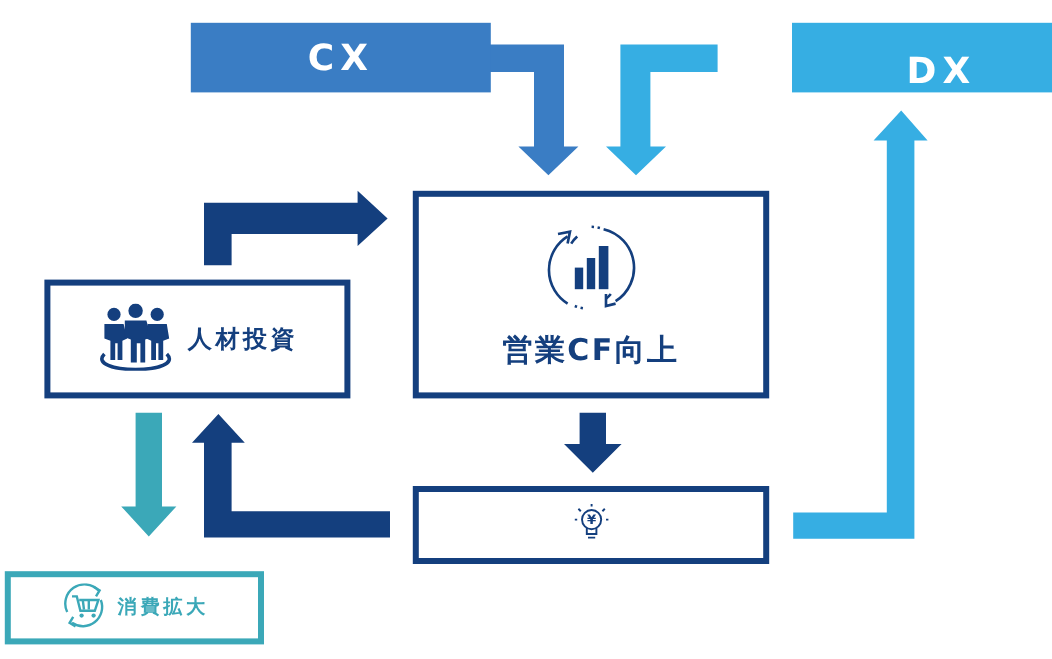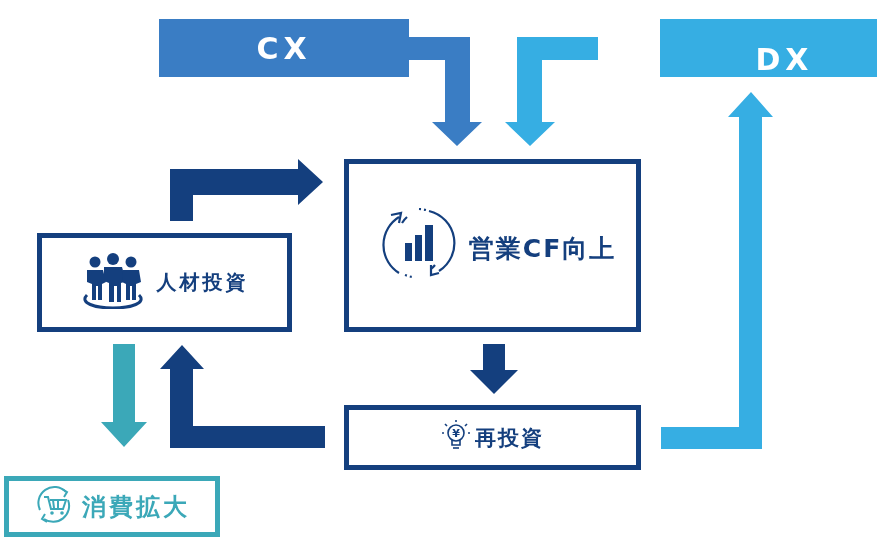--- a/index.html
+++ b/index.html
@@ -6,32 +6,32 @@
   body { width: 877px; height: 549px; position: relative; overflow: hidden;
          font-family: "DejaVu Sans", "Liberation Sans", sans-serif; }
   .abs { position: absolute; box-sizing: border-box; }
   .band { display: flex; align-items: center; justify-content: center;
           color: #ffffff; font-weight: bold; font-size: 30px; letter-spacing: 5px;
           font-family: "DejaVu Sans", sans-serif; margin-left: 41px; }
   #cx-box { left: 118px; top: 19px; width: 250px; height: 58px; background: #3a7dc4; }
   #dx-box { left: 619px; top: 19px; width: 249px; height: 58px; background: #36aee3; align-items: flex-end; }
   .navy-box { border: 5px solid #143f7e; background: #fff; }
   #main-box { left: 344px; top: 159px; width: 297px; height: 173px;
-              display: flex; flex-direction: row; align-items: center; justify-content: center; }
+              display: flex; flex-direction: column; align-items: center; justify-content: center; }
   #main-label { color: #143f7e; font-weight: bold; font-size: 25px; letter-spacing: 2px; margin-top: 6px; }
   #hr-box { left: 37px; top: 233px; width: 255px; height: 99px;
             display: flex; align-items: center; justify-content: center; gap: 12px; }
   .hr-lines { display: flex; flex-direction: column; gap: 6px; }
   .hr-line { color: #143f7e; font-weight: bold; font-size: 20px; letter-spacing: 3px; }
   #reinvest-box { left: 344px; top: 405px; width: 297px; height: 65px;
                   display: flex; align-items: center; justify-content: center; gap: 4px; }
   #reinvest-label { color: #143f7e; font-weight: bold; font-size: 21px; letter-spacing: 2px; }
   #consume-box { left: 4px; top: 476px; width: 216px; height: 61px; border: 5px solid #3ba8b8; background: #fff;
                  display: flex; align-items: center; justify-content: center; gap: 8px; }
-  #consume-label { color: #3ba8b8; font-weight: bold; font-size: 24px; letter-spacing: 3px; }
+  #consume-label { color: #3ba8b8; font-weight: bold; font-size: 16px; letter-spacing: 3px; }
   svg.arrows { position: absolute; left: 0; top: 0; }
 </style>
 </head>
 <body>
 
 <svg class="arrows" width="877" height="549" viewBox="0 0 877 549">
 
   <polygon fill="#3a7dc4" points="388,37 470,37 470,122 482,122 457,146 432,122 445,122 445,60 388,60"></polygon>
 
   <polygon fill="#36aee3" points="598,37 598,60 542,60 542,122 555,122 530,146 505,122 517,122 517,37"></polygon>
@@ -104,21 +104,20 @@
         <line x1="12" y1="29" x2="18" y2="29"></line>
         <line x1="15" y1="1" x2="15" y2="3"></line>
         <line x1="4" y1="5" x2="6" y2="7"></line>
         <line x1="26" y1="5" x2="24" y2="7"></line>
         <line x1="1" y1="14" x2="3" y2="14"></line>
         <line x1="27" y1="14" x2="29" y2="14"></line>
       </g>
       <text x="15" y="18" text-anchor="middle" font-size="11" font-weight="bold" fill="#143f7e" font-family="DejaVu Sans, sans-serif">¥</text>
     </svg>
   </span>
-  <span id="reinvest-label">再投資</span>
 </div>
 
 <div id="consume-box" class="abs">
   <span>
     <svg width="40" height="38" viewBox="0 0 40 38">
       <g fill="none" stroke="#3ba8b8" stroke-width="2">
         <path d="M6 24 A16 16 0 0 1 32 6"></path>
         <path d="M34 14 A16 16 0 0 1 10 33"></path>
         <polyline points="28,3 33,6 30,11"></polyline>
         <polyline points="13,36 8,33 11,28"></polyline>

